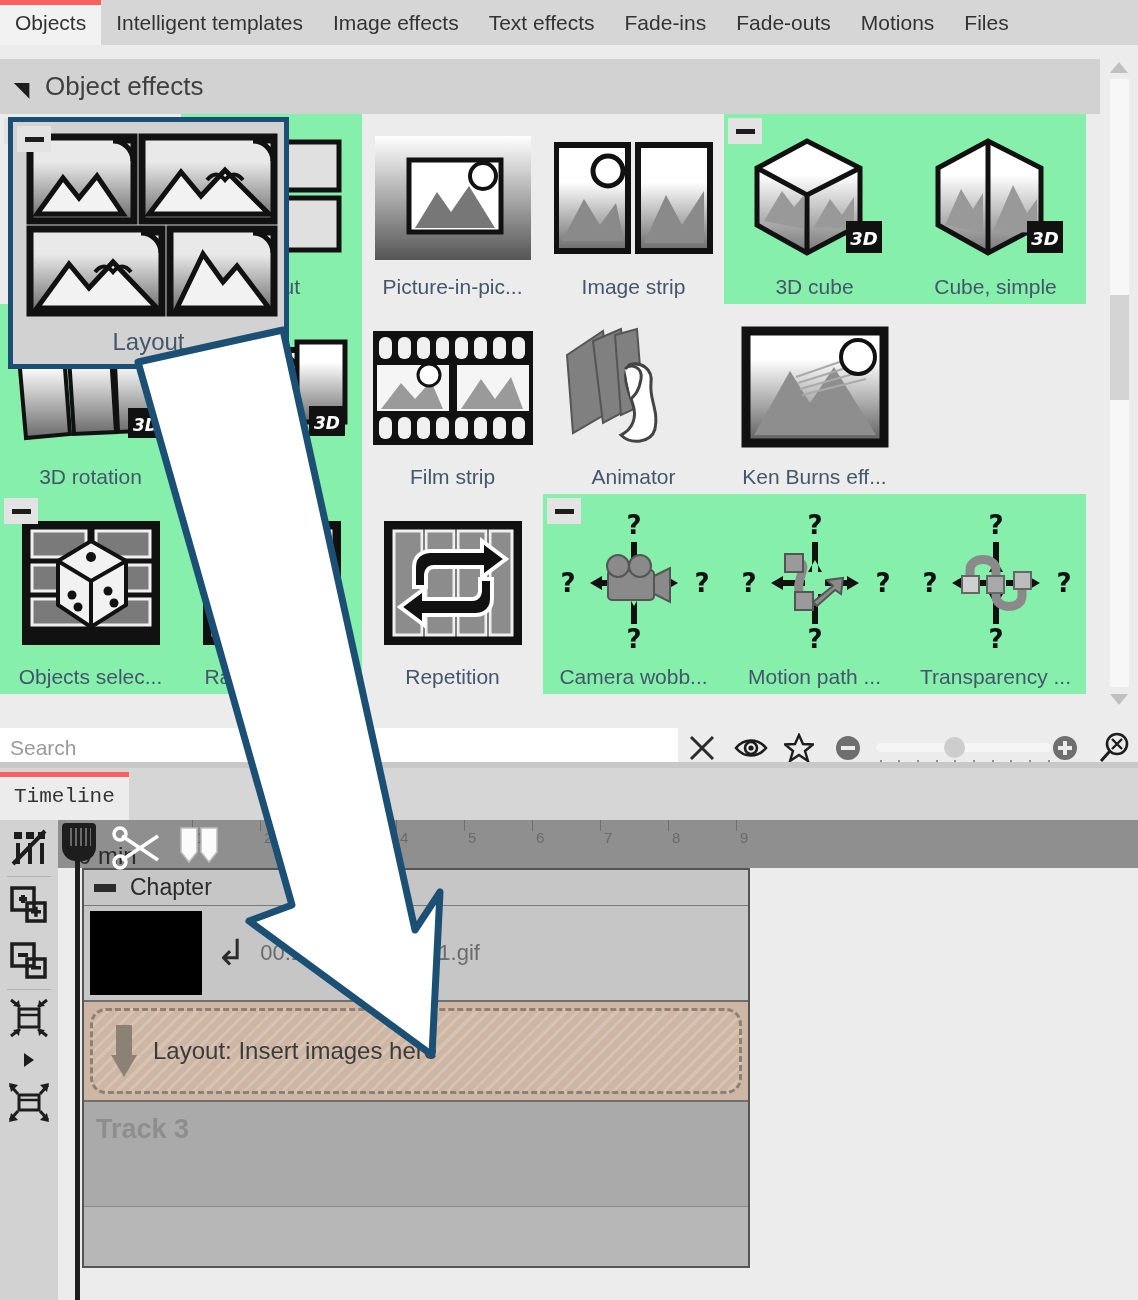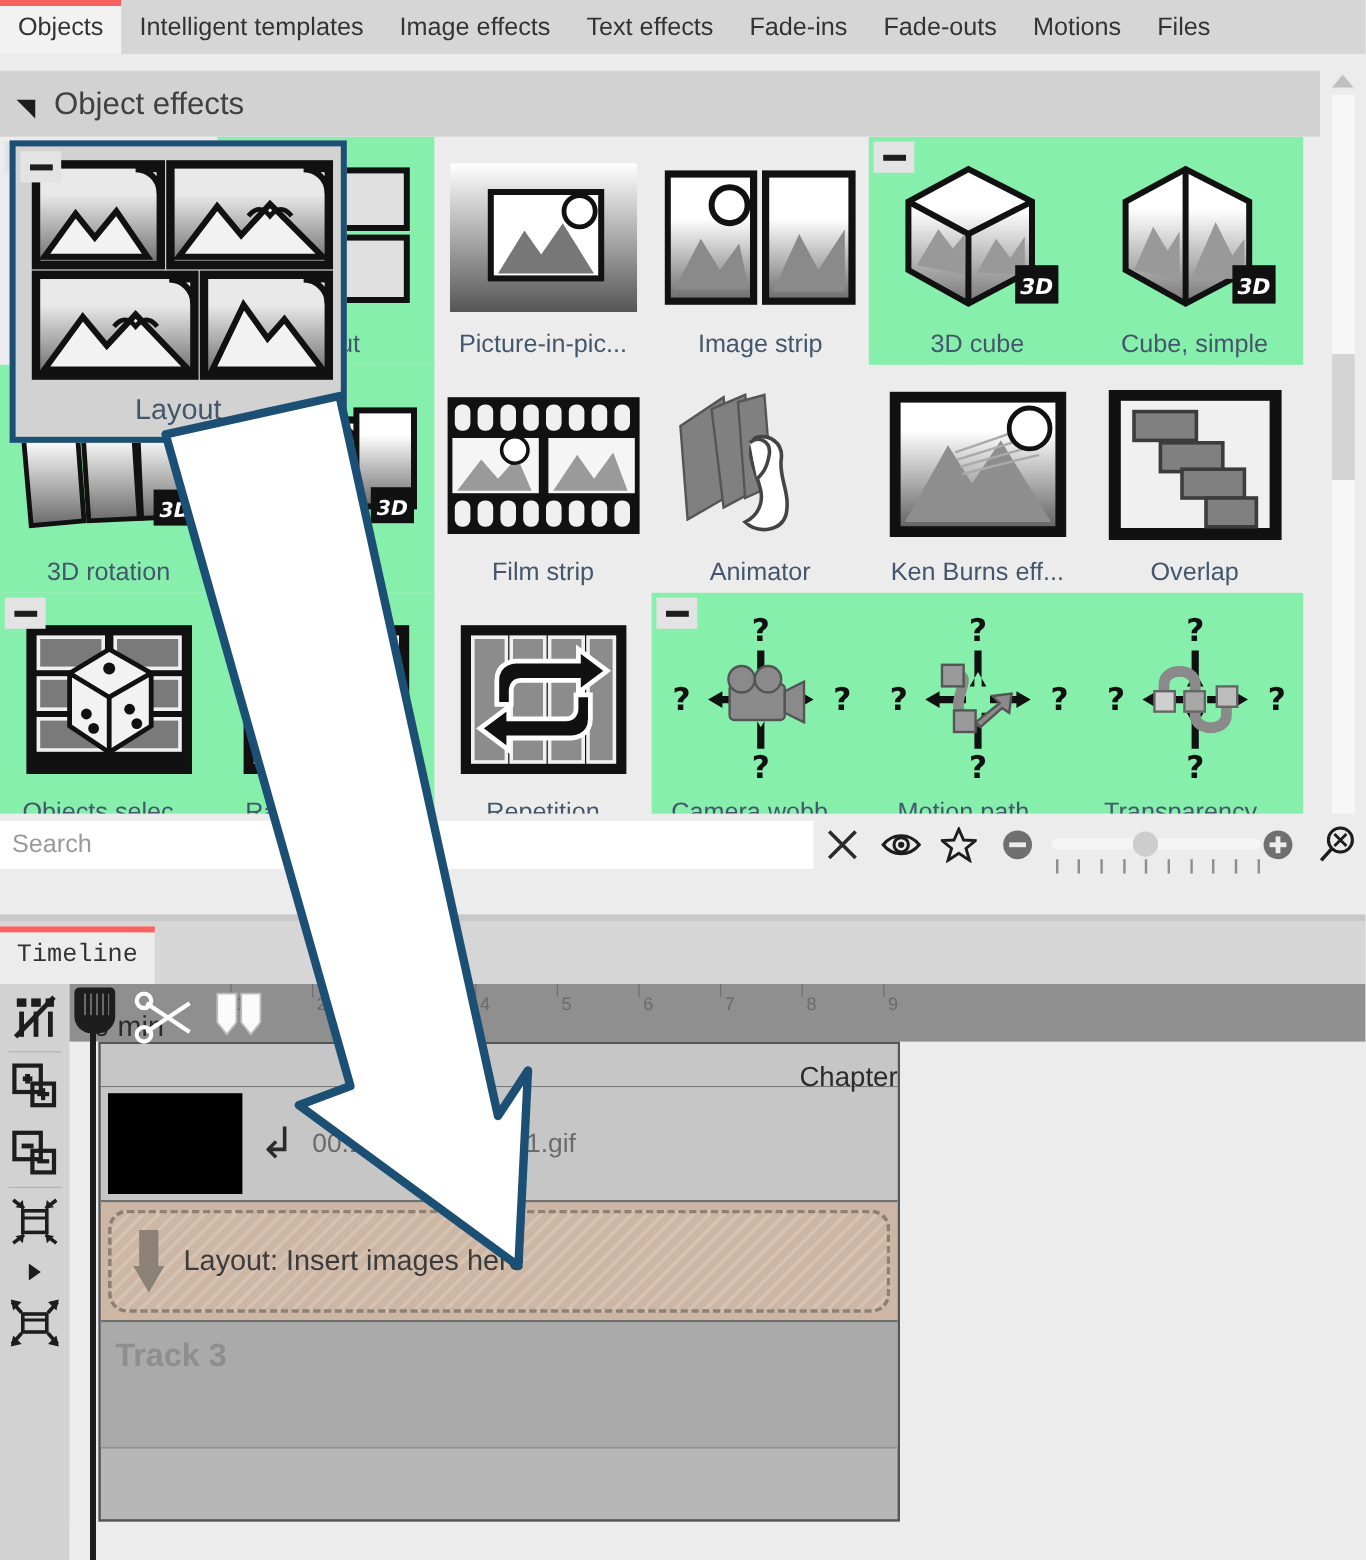--- a/index.html
+++ b/index.html
@@ -111,21 +111,21 @@
   .vscroll .trough{
     position:absolute; left:10px; top:24px; width:19px; height:608px; background:#f7f7f7;
   }
   .vscroll .thumbbar{
     position:absolute; left:10px; top:240px; width:19px; height:105px; background:#d4d4d4;
   }
   .vscroll .arrow.down{ position:absolute; bottom:0; left:0; }
 
   
   .searchbar{
-    position:absolute; left:0; top:678px; width:1138px; height:52px;
+    position:absolute; left:0; top:722px; width:1138px; height:52px;
     background:#ececec; display:flex; align-items:center;
   }
   .search-field{
     width:728px; height:40px; background:#fff; display:flex; align-items:center;
     padding-left:10px;
   }
   .search-field .ph{ font-size:21px; color:#9a9a9a; }
   .sb-icon{
     width:52px; height:52px; display:flex; align-items:center; justify-content:center;
   }
@@ -201,22 +201,22 @@
   }
   .marker-icon{
     position:absolute; left:178px; top:826px; z-index:8;
   }
 
   .tracks{
     position:absolute; left:82px; top:868px; width:668px; height:400px;
     background:#b7b7b7; border:2px solid #555;
   }
   .chapter-row{
-    height:36px; background:#c6c6c6; display:flex; align-items:flex-end;
-    border-bottom:1px solid #7a7a7a; padding-left:10px; gap:14px;flex-direction:column;
+    height:36px; background:#c6c6c6; display:flex; align-items:center;
+    border-bottom:1px solid #7a7a7a; padding-left:10px; gap:14px;
   }
   .chapter-row .mini-minus{ width:22px;height:8px;background:#2b2b2b; display:block; }
   .chapter-row .ctitle{ font-size:23px; color:#2b2b2b; }
 
   .track1{
     height:96px; background:#c6c6c6; display:flex; align-items:center;
     border-bottom:2px solid #6f6f6f; padding-left:6px; gap:14px;
   }
   .thumb-black{ width:112px; height:84px; background:#000; }
   .loop-glyph{ font-size:36px; color:#2b2b2b; line-height:1; }
@@ -538,34 +538,20 @@
             <g stroke="#aaa" stroke-width="2">
               <path d="M56 52 L120 30"></path>
                 <path d="M58 58 L122 38"></path>
                 <path d="M60 64 L124 46"></path>
                 <path d="M62 70 L126 54"></path>
             </g>
             <circle cx="118" cy="32" r="17" fill="#fff" stroke="#111" stroke-width="4"></circle>
           </svg>
         </div>
         <div class="lbl">Ken Burns eff...</div>
-      </div>
-      <div class="cell">
-        <div class="thumb">
-          <svg width="146" height="126" viewBox="0 0 146 126">
-            <rect x="6" y="4" width="134" height="116" fill="#f0f0f0" stroke="#111" stroke-width="10"></rect>
-            <g fill="#808080" stroke="#3c3c3c" stroke-width="3">
-              <rect x="22" y="18" width="52" height="24"></rect>
-              <rect x="44" y="44" width="52" height="24"></rect>
-              <rect x="62" y="66" width="52" height="24"></rect>
-              <rect x="82" y="90" width="42" height="24"></rect>
-            </g>
-          </svg>
-        </div>
-        <div class="lbl">Overlap</div>
       </div>
     </div>
   </div>
 
   <div class="grid-row r3">
     <div class="cellgroup shaded">
       <div class="cell">
         <div class="minus">
             <i></i>
           </div>

